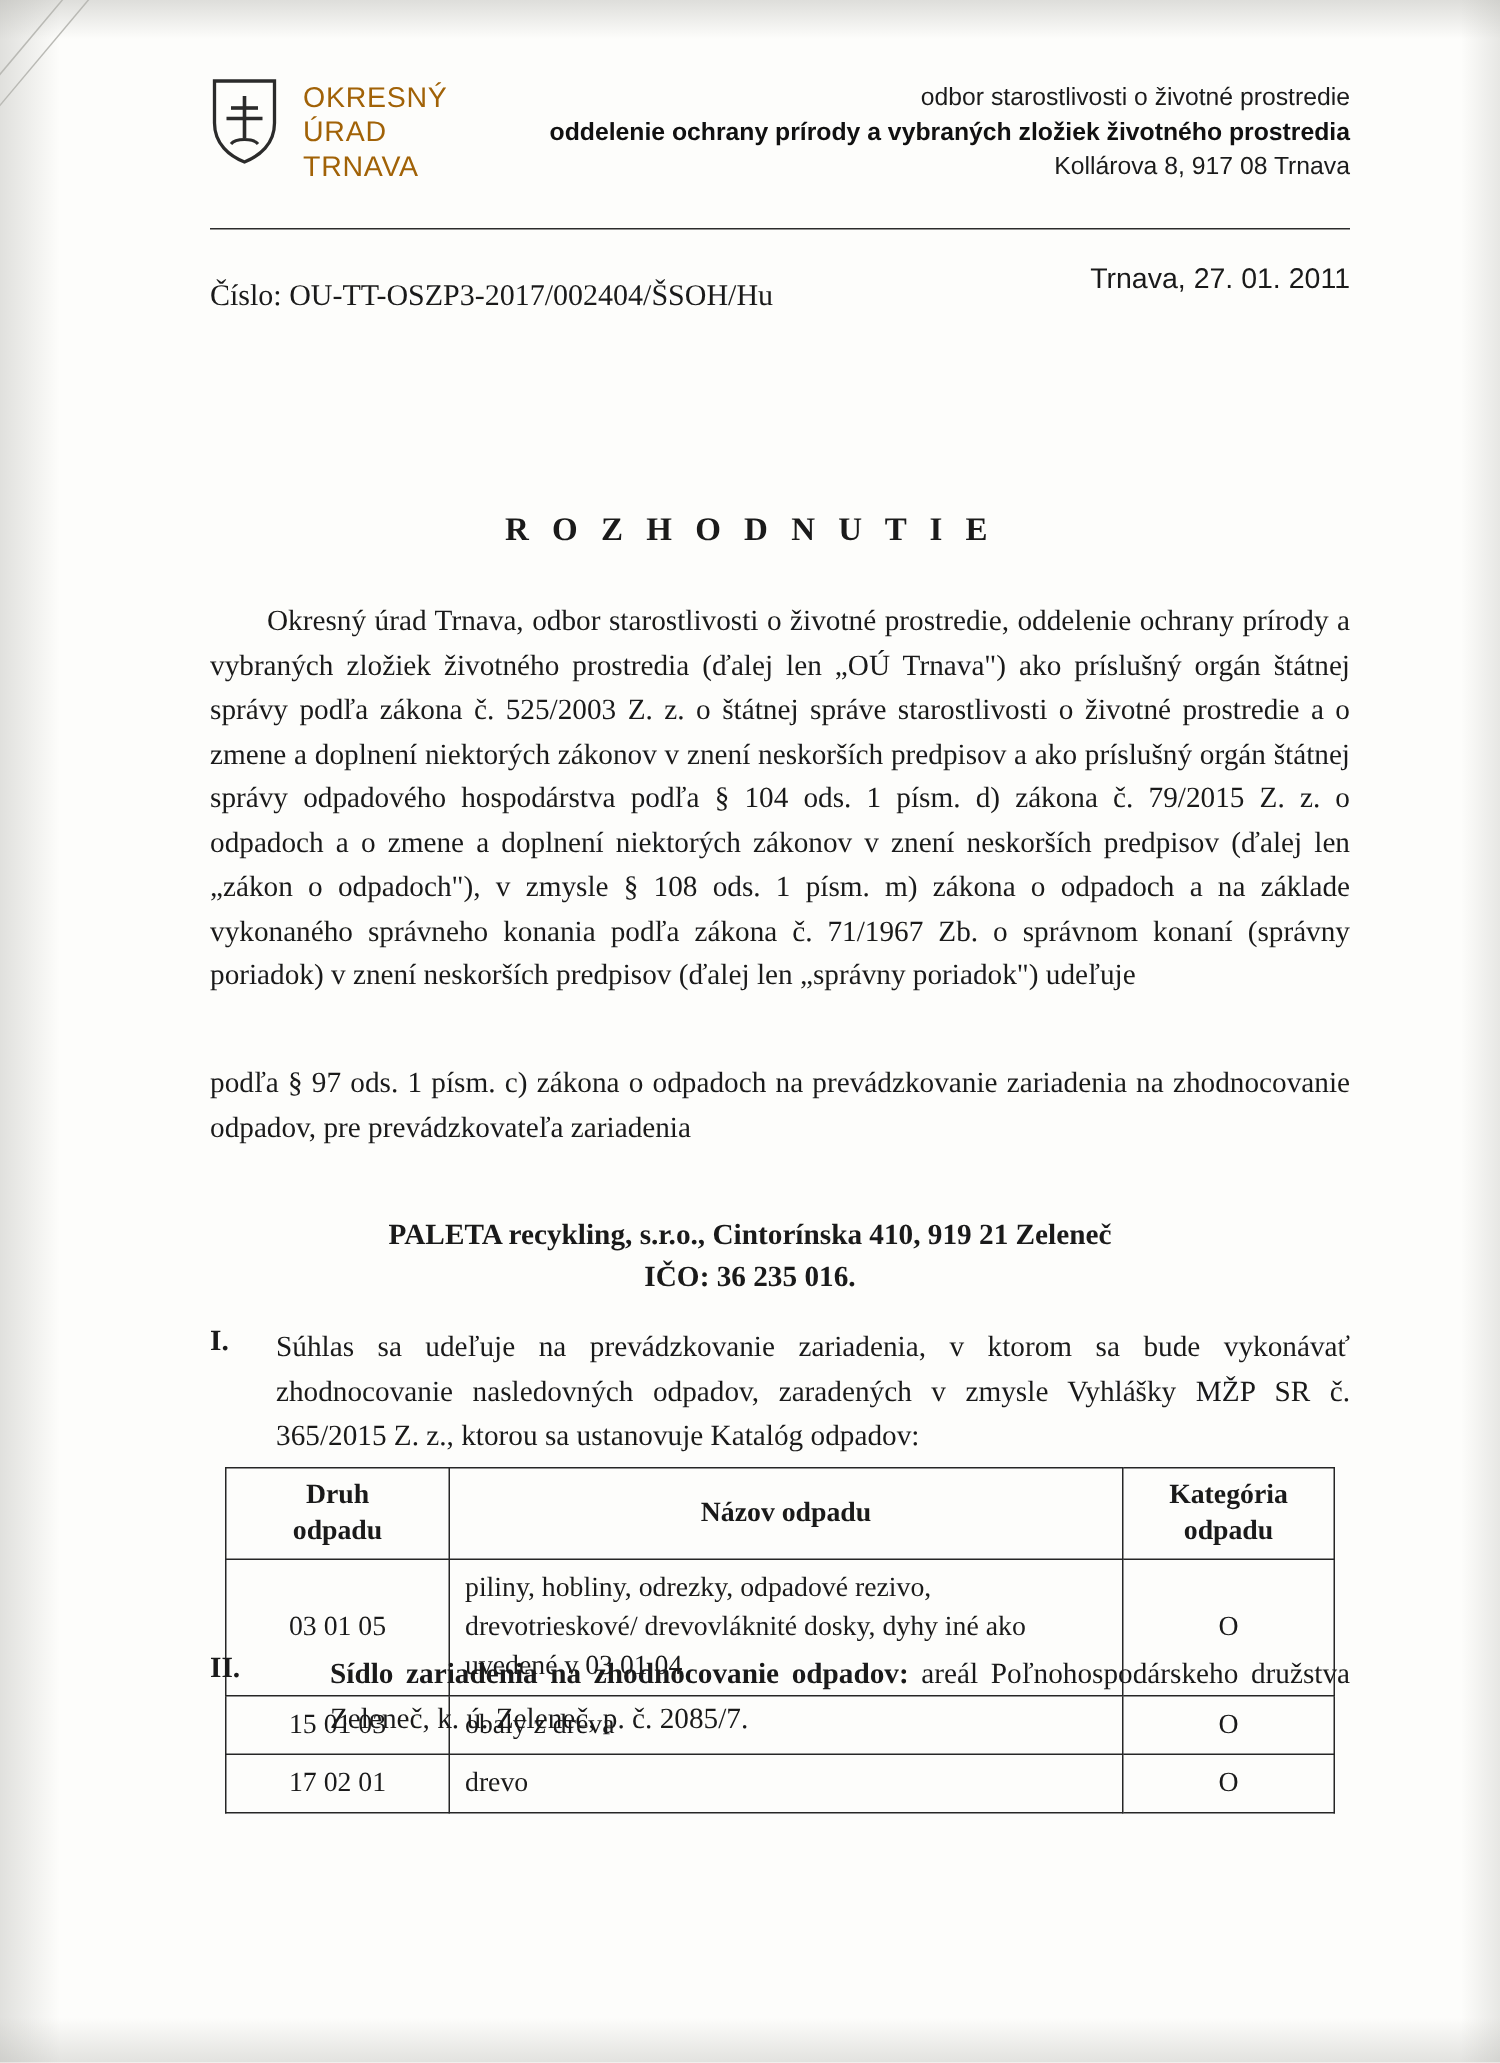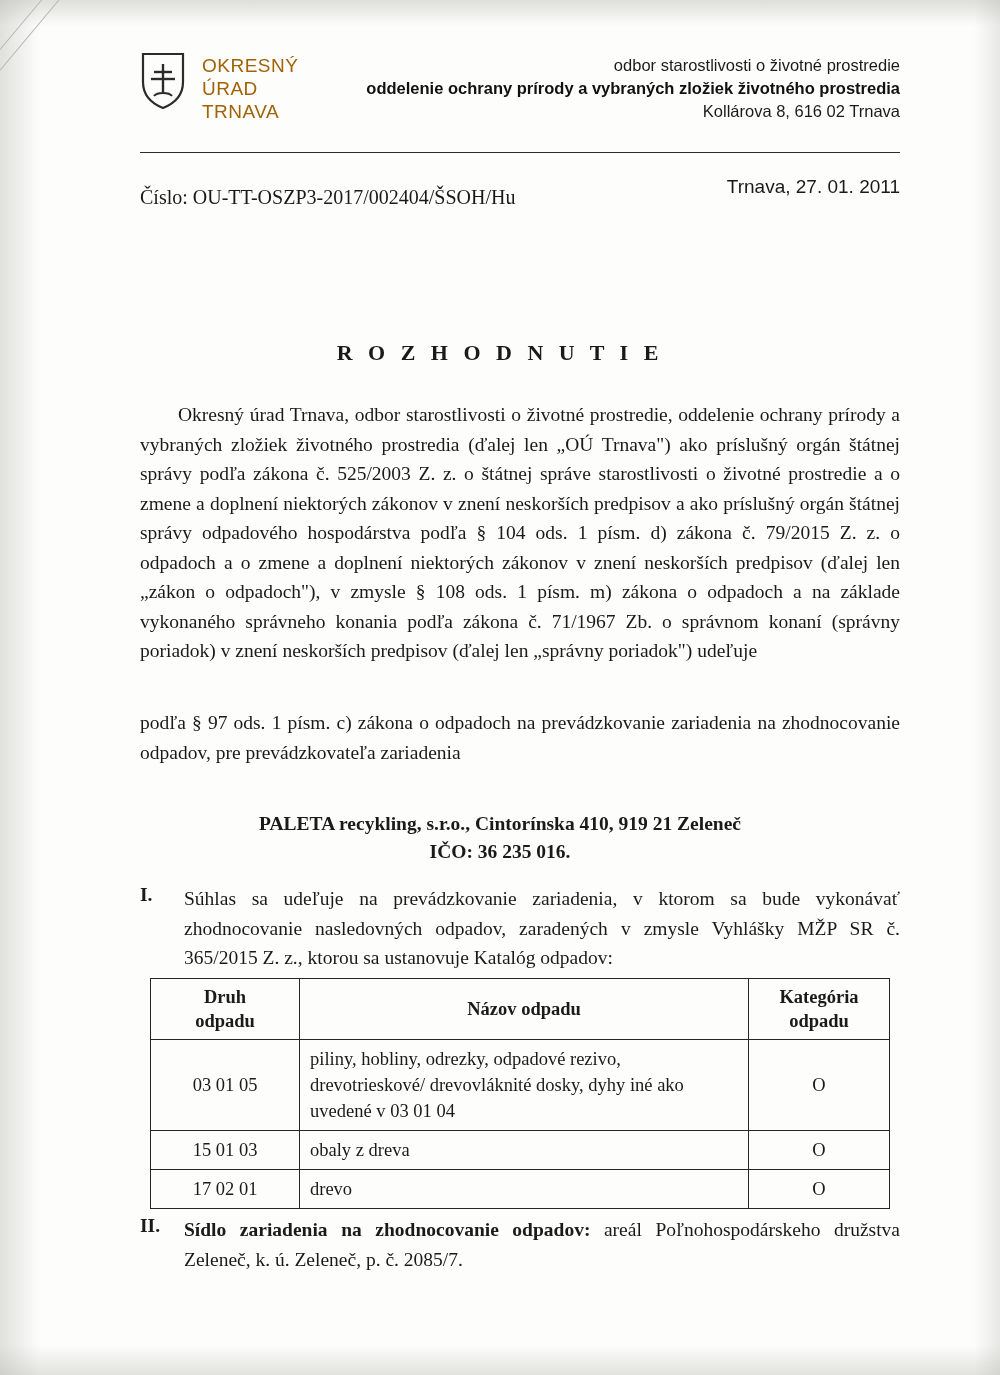--- a/index.html
+++ b/index.html
@@ -236,23 +236,24 @@
   .col-name { }
   .col-cat { width: 120px; text-align: center; margin-top: 46px; }
   td.code { text-align: center; }
   td.cat { text-align: center; }
   td.name { line-height: 26px; }
 
   
   .sec-ii {
     position: absolute;
     left: 140px;
-    top: 1215px;
+    top: 1102px;
     width: 760px;
     display: flex;
+    gap: 36px;
   }
   .sec-ii .sec-num { width: 44px; flex: 0 0 44px; }
   .sec-ii .sec-body { font-size: 19.5px; line-height: 29.5px; text-align: justify; }
   .b { font-weight: bold; }
 
   
   .ghost {
     position: absolute;
     color: rgba(120,120,120,0.16);
     font-size: 15px;
@@ -286,21 +287,21 @@
         <path d="M11 27 H35" stroke="#2b2b2b" stroke-width="2.4"></path>
         <path d="M14 44 C17 40 29 40 32 44" stroke="#2b2b2b" stroke-width="2" fill="none"></path>
       </svg>
     </div>
     <div class="office-name" style="white-space: pre;">OKRESNÝ
 ÚRAD
 TRNAVA</div>
     <div class="header-right">
       <div class="hdr-line1">odbor starostlivosti o životné prostredie</div>
       <div class="hdr-line2">oddelenie ochrany prírody a vybraných zložiek životného prostredia</div>
-      <div class="hdr-line3">Kollárova 8,  616 02 Trnava</div>
+      <div class="hdr-line3">Kollárova 8,  917 08 Trnava</div>
     </div>
   </div>
   <div class="rule"></div>
 
   <div class="refrow">
     <div class="refno">Číslo: OU-TT-OSZP3-2017/002404/ŠSOH/Hu</div>
     <div class="refdate">Trnava, 27. 01. 2011</div>
   </div>
 
   <div class="doc-title">R O Z H O D N U T I E</div>

